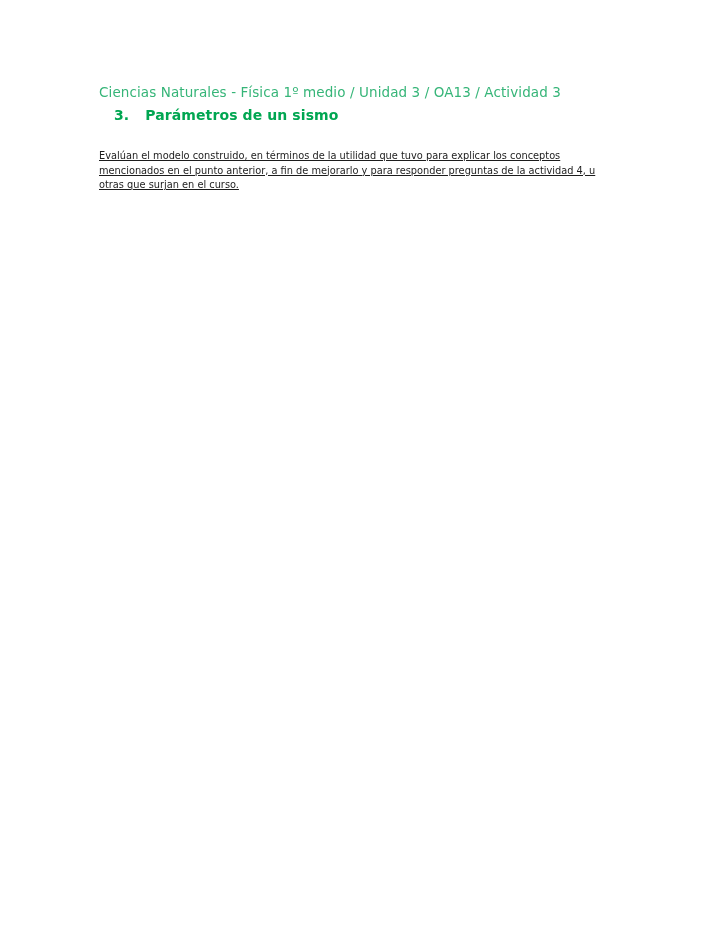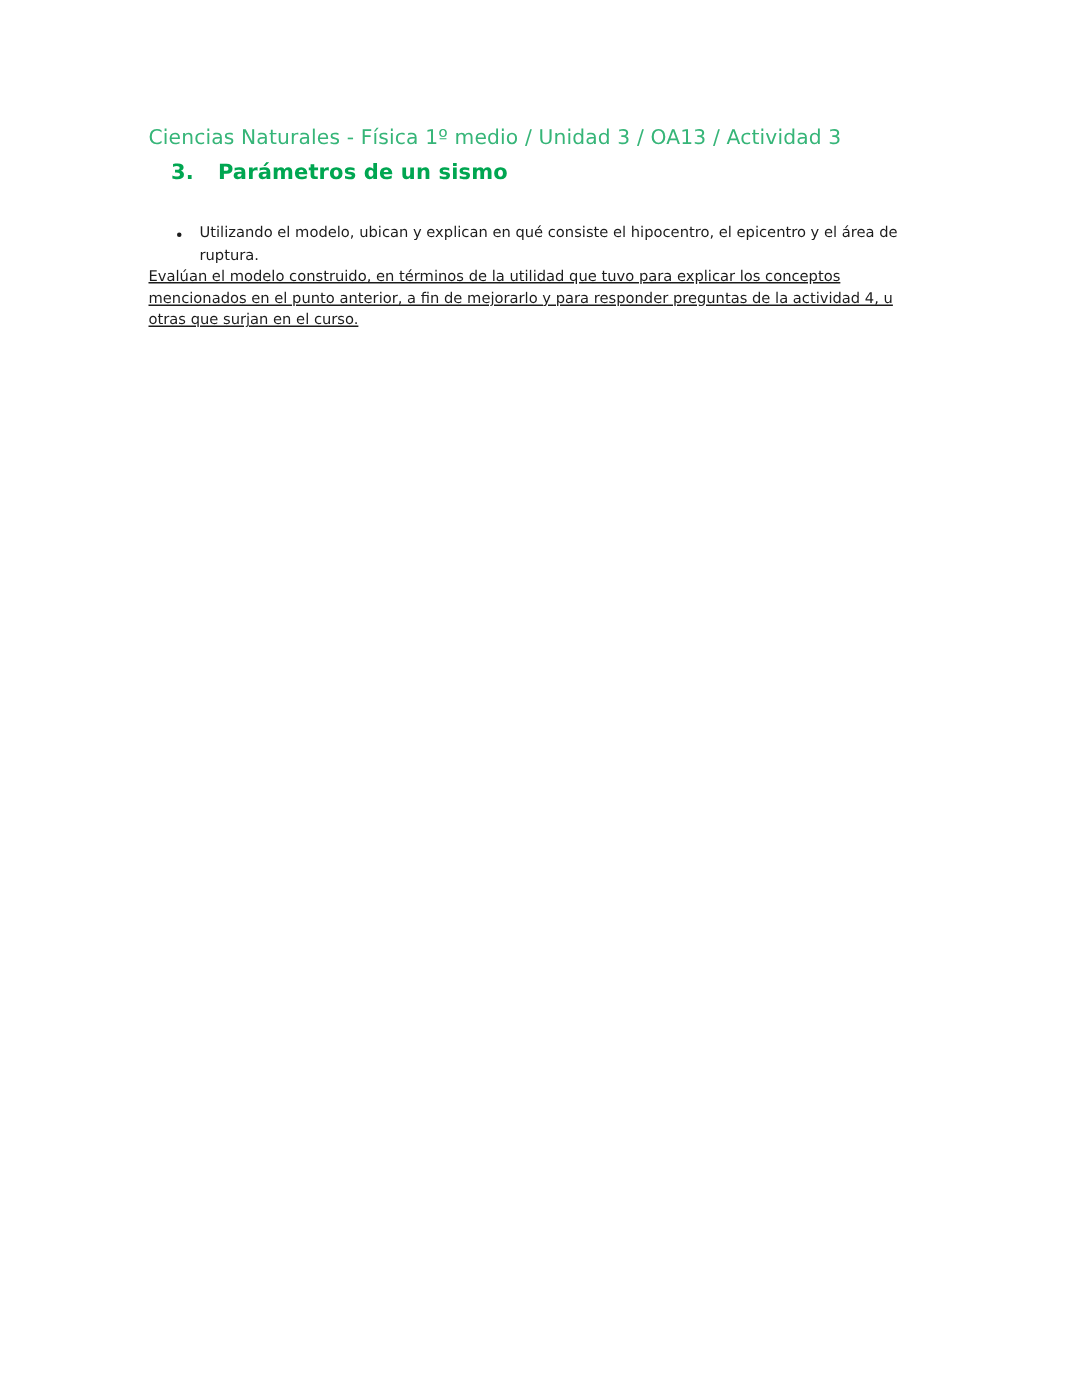--- a/index.html
+++ b/index.html
@@ -86,18 +86,17 @@
 
   <div class="doc-title">Ciencias Naturales - Física 1º medio / Unidad 3 / OA13 / Actividad 3</div>
 
   <div class="section-heading">
     <span class="section-number">3.</span>
     <span>Parámetros de un sismo</span>
   </div>
 
   <div class="content">
     <ul class="bullets">
-      <li>Utilizando el modelo, ubican y explican en qué consiste el hipocentro, el epicentro y el área de ruptura.</li>
     </ul>
     <p class="closing">Evalúan el modelo construido, en términos de la utilidad que tuvo para explicar los conceptos mencionados en el punto anterior, a fin de mejorarlo y para responder preguntas de la actividad 4, u otras que surjan en el curso.</p>
   </div>
 
 </div>
 
 </body></html>

